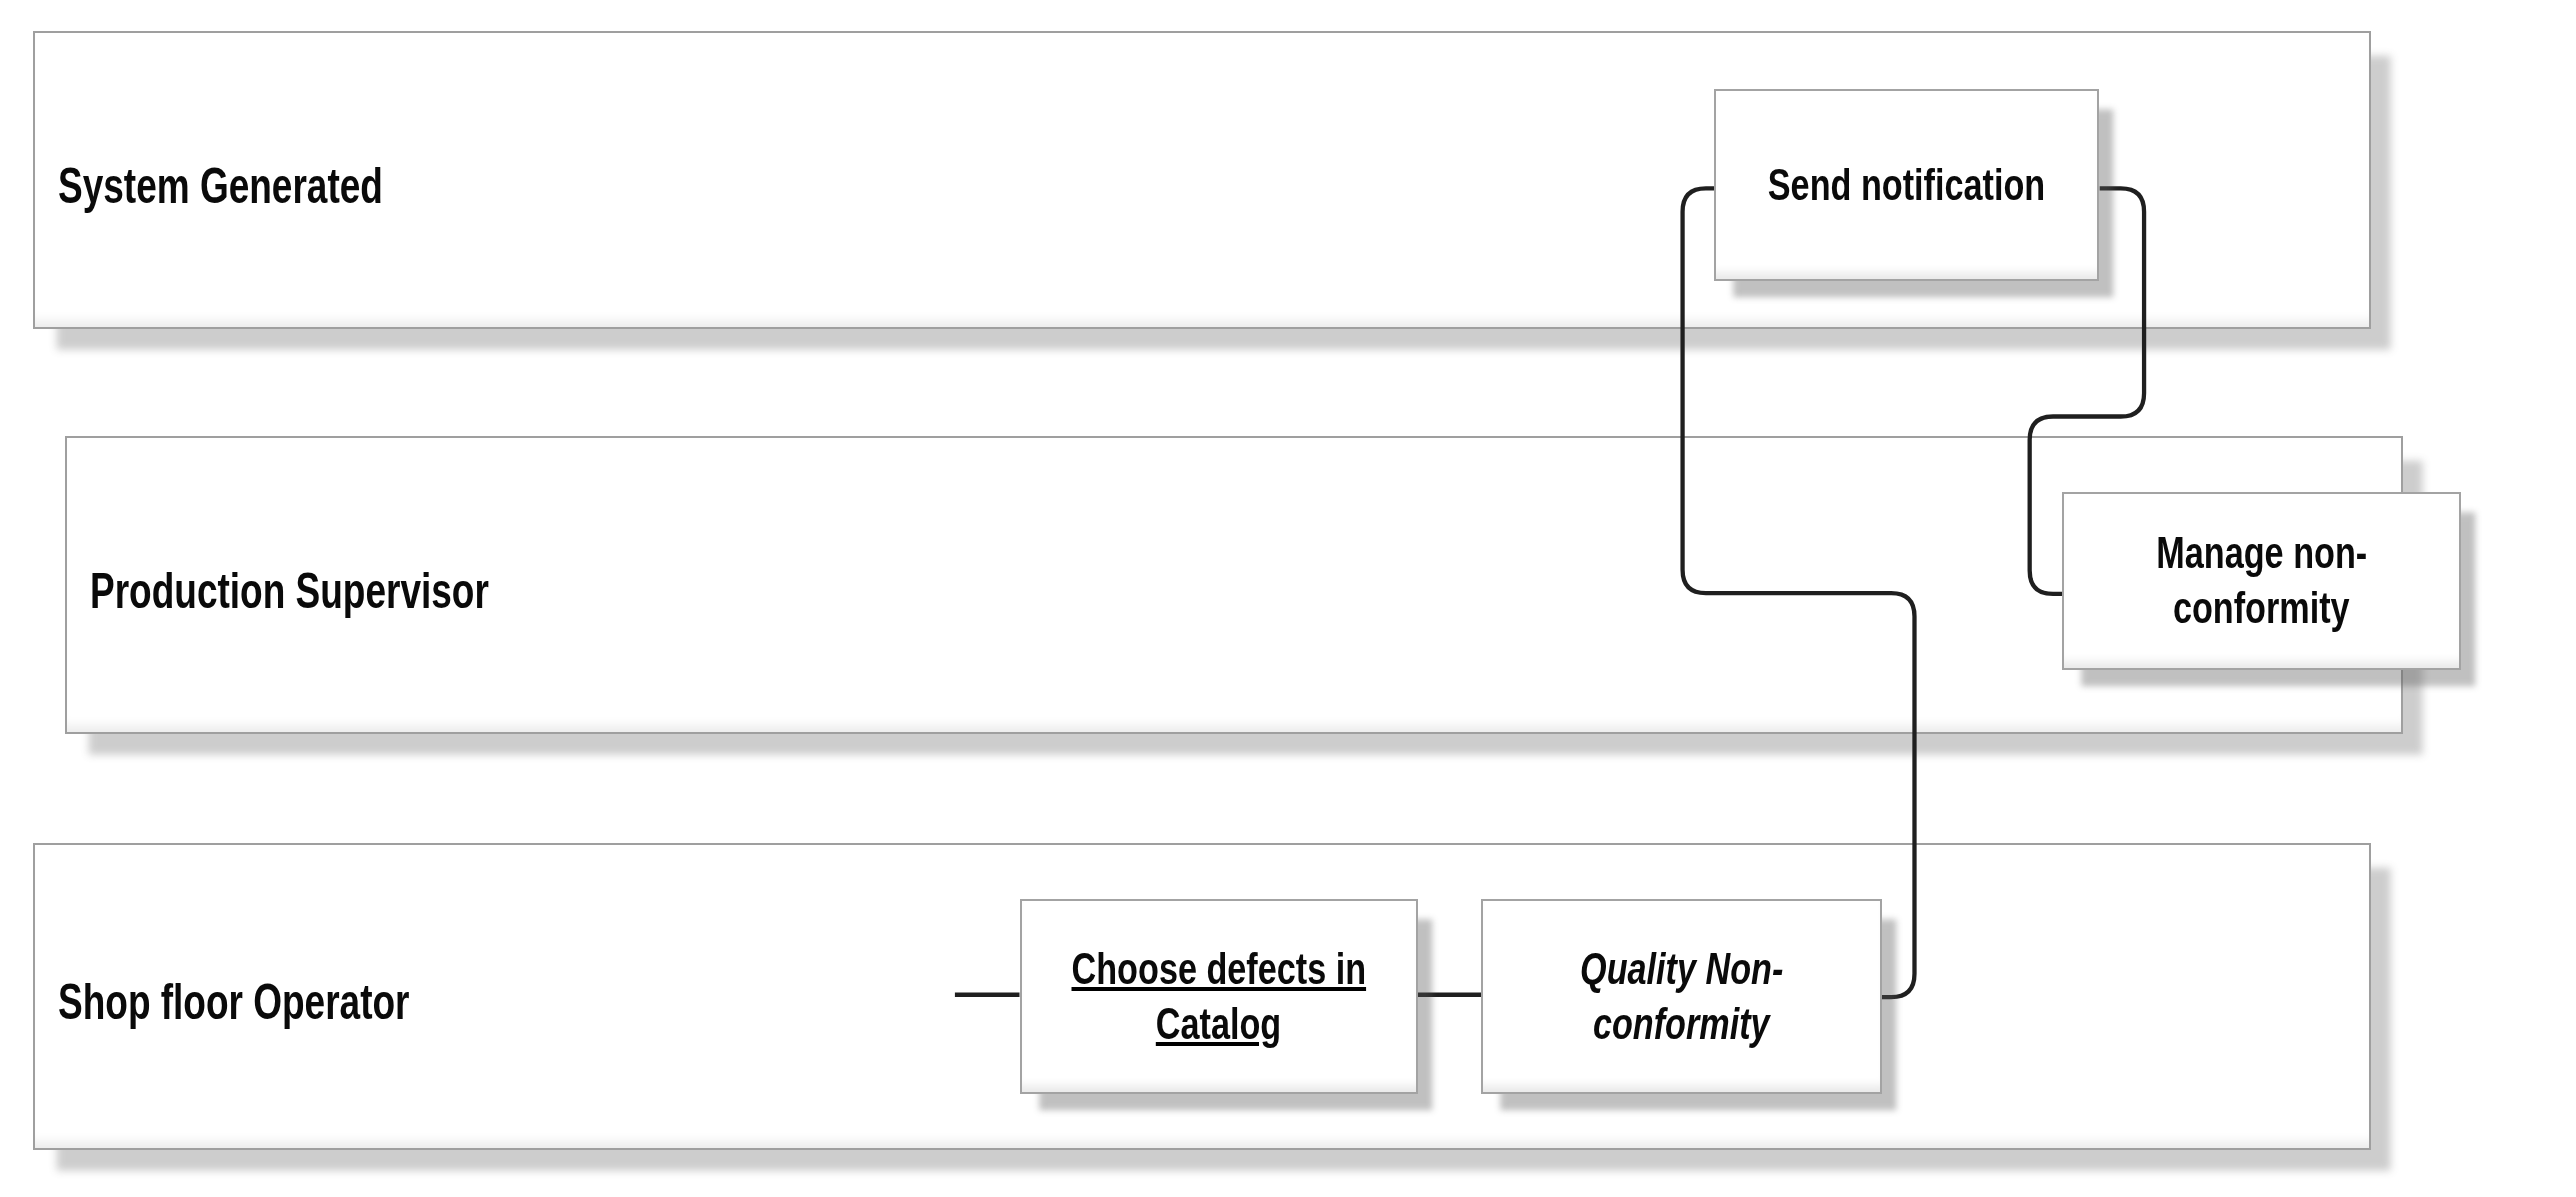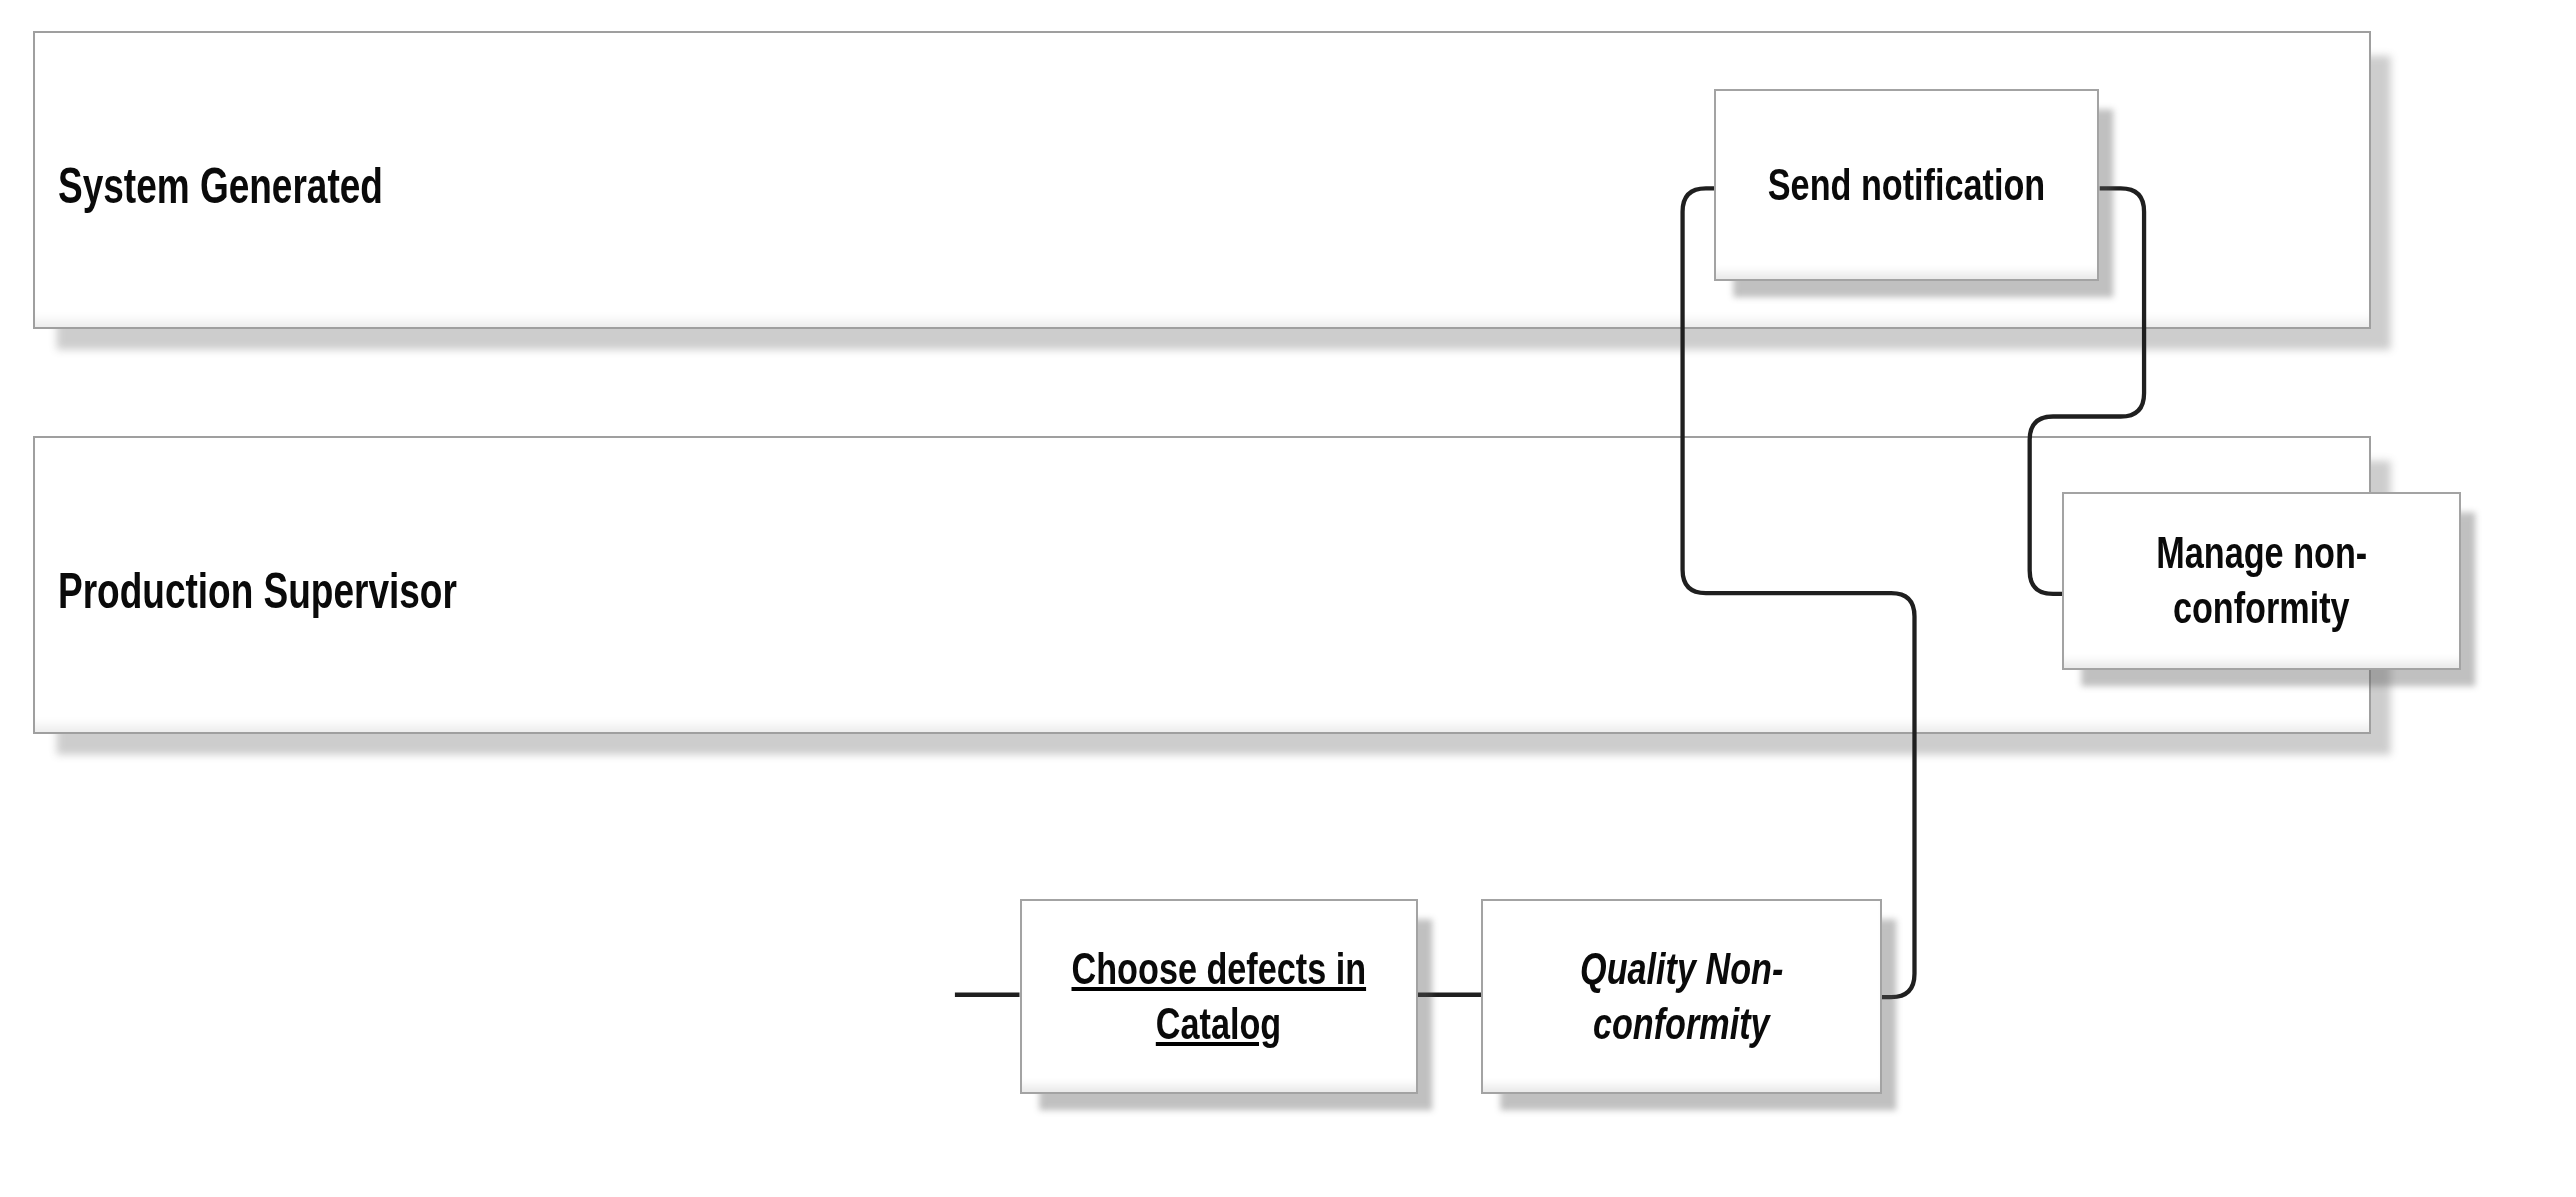--- a/index.html
+++ b/index.html
@@ -19,21 +19,21 @@
     position: absolute;
     left: 33px;
     width: 2338px;
     background: #ffffff;
     border: 2.3px solid #9f9f9f;
     box-sizing: border-box;
     box-shadow: 22px 23px 7.8px -1.6px rgba(90,90,90,0.30),
                 inset 0 -14px 11px -7.8px rgba(0,0,0,0.08);
   }
   .lane-1 { top: 31px;   height: 298px; }
-  .lane-2 { top: 436px;  height: 298px; }
+  .lane-2 { top: 436px;  height: 298px; margin-left: 32px; }
   .lane-3 { top: 843px; height: 307px; }
   .lane-label {
     position: absolute;
     left: 23px;
     top: 0;
     height: 100%;
     display: flex;
     align-items: center;
     font-size: 50px;
     font-weight: 700;
@@ -87,20 +87,23 @@
 <body>
 
 <div id="canvas">
 
   <div class="swimlane lane-1">
     <div class="lane-label">System Generated</div>
   </div>
   <div class="swimlane lane-2">
     <div class="lane-label">Production Supervisor</div>
   </div>
+  <div class="swimlane lane-3">
+    <div class="lane-label">Shop floor Operator</div>
+  </div>
 
   <svg id="connector-layer" viewBox="0 0 3310 1539" xmlns="http://www.w3.org/2000/svg">
       <path d="M 1227 1278 H 1310" stroke="#1f1f1f"></path>
       <path d="M 1822 1278 H 1903" stroke="#1f1f1f"></path>
       <path d="M 2418 1281 H 2430 Q 2460 1281 2460 1251 V 792 Q 2460 762 2430 762 H 2192 Q 2162 762 2162 732 V 272 Q 2162 242 2192 242 H 2203" stroke="#1f1f1f"></path>
       <path d="M 2698 242 H 2725 Q 2755 242 2755 272 V 505 Q 2755 535 2725 535 H 2638 Q 2608 535 2608 565 V 733 Q 2608 763 2638 763 H 2650" stroke="#1f1f1f"></path>
     </svg>
 
   <div class="node" style="left:1714px; top:89px; width:385px; height:192px;">
     <span class="node-line">Send notification</span>

